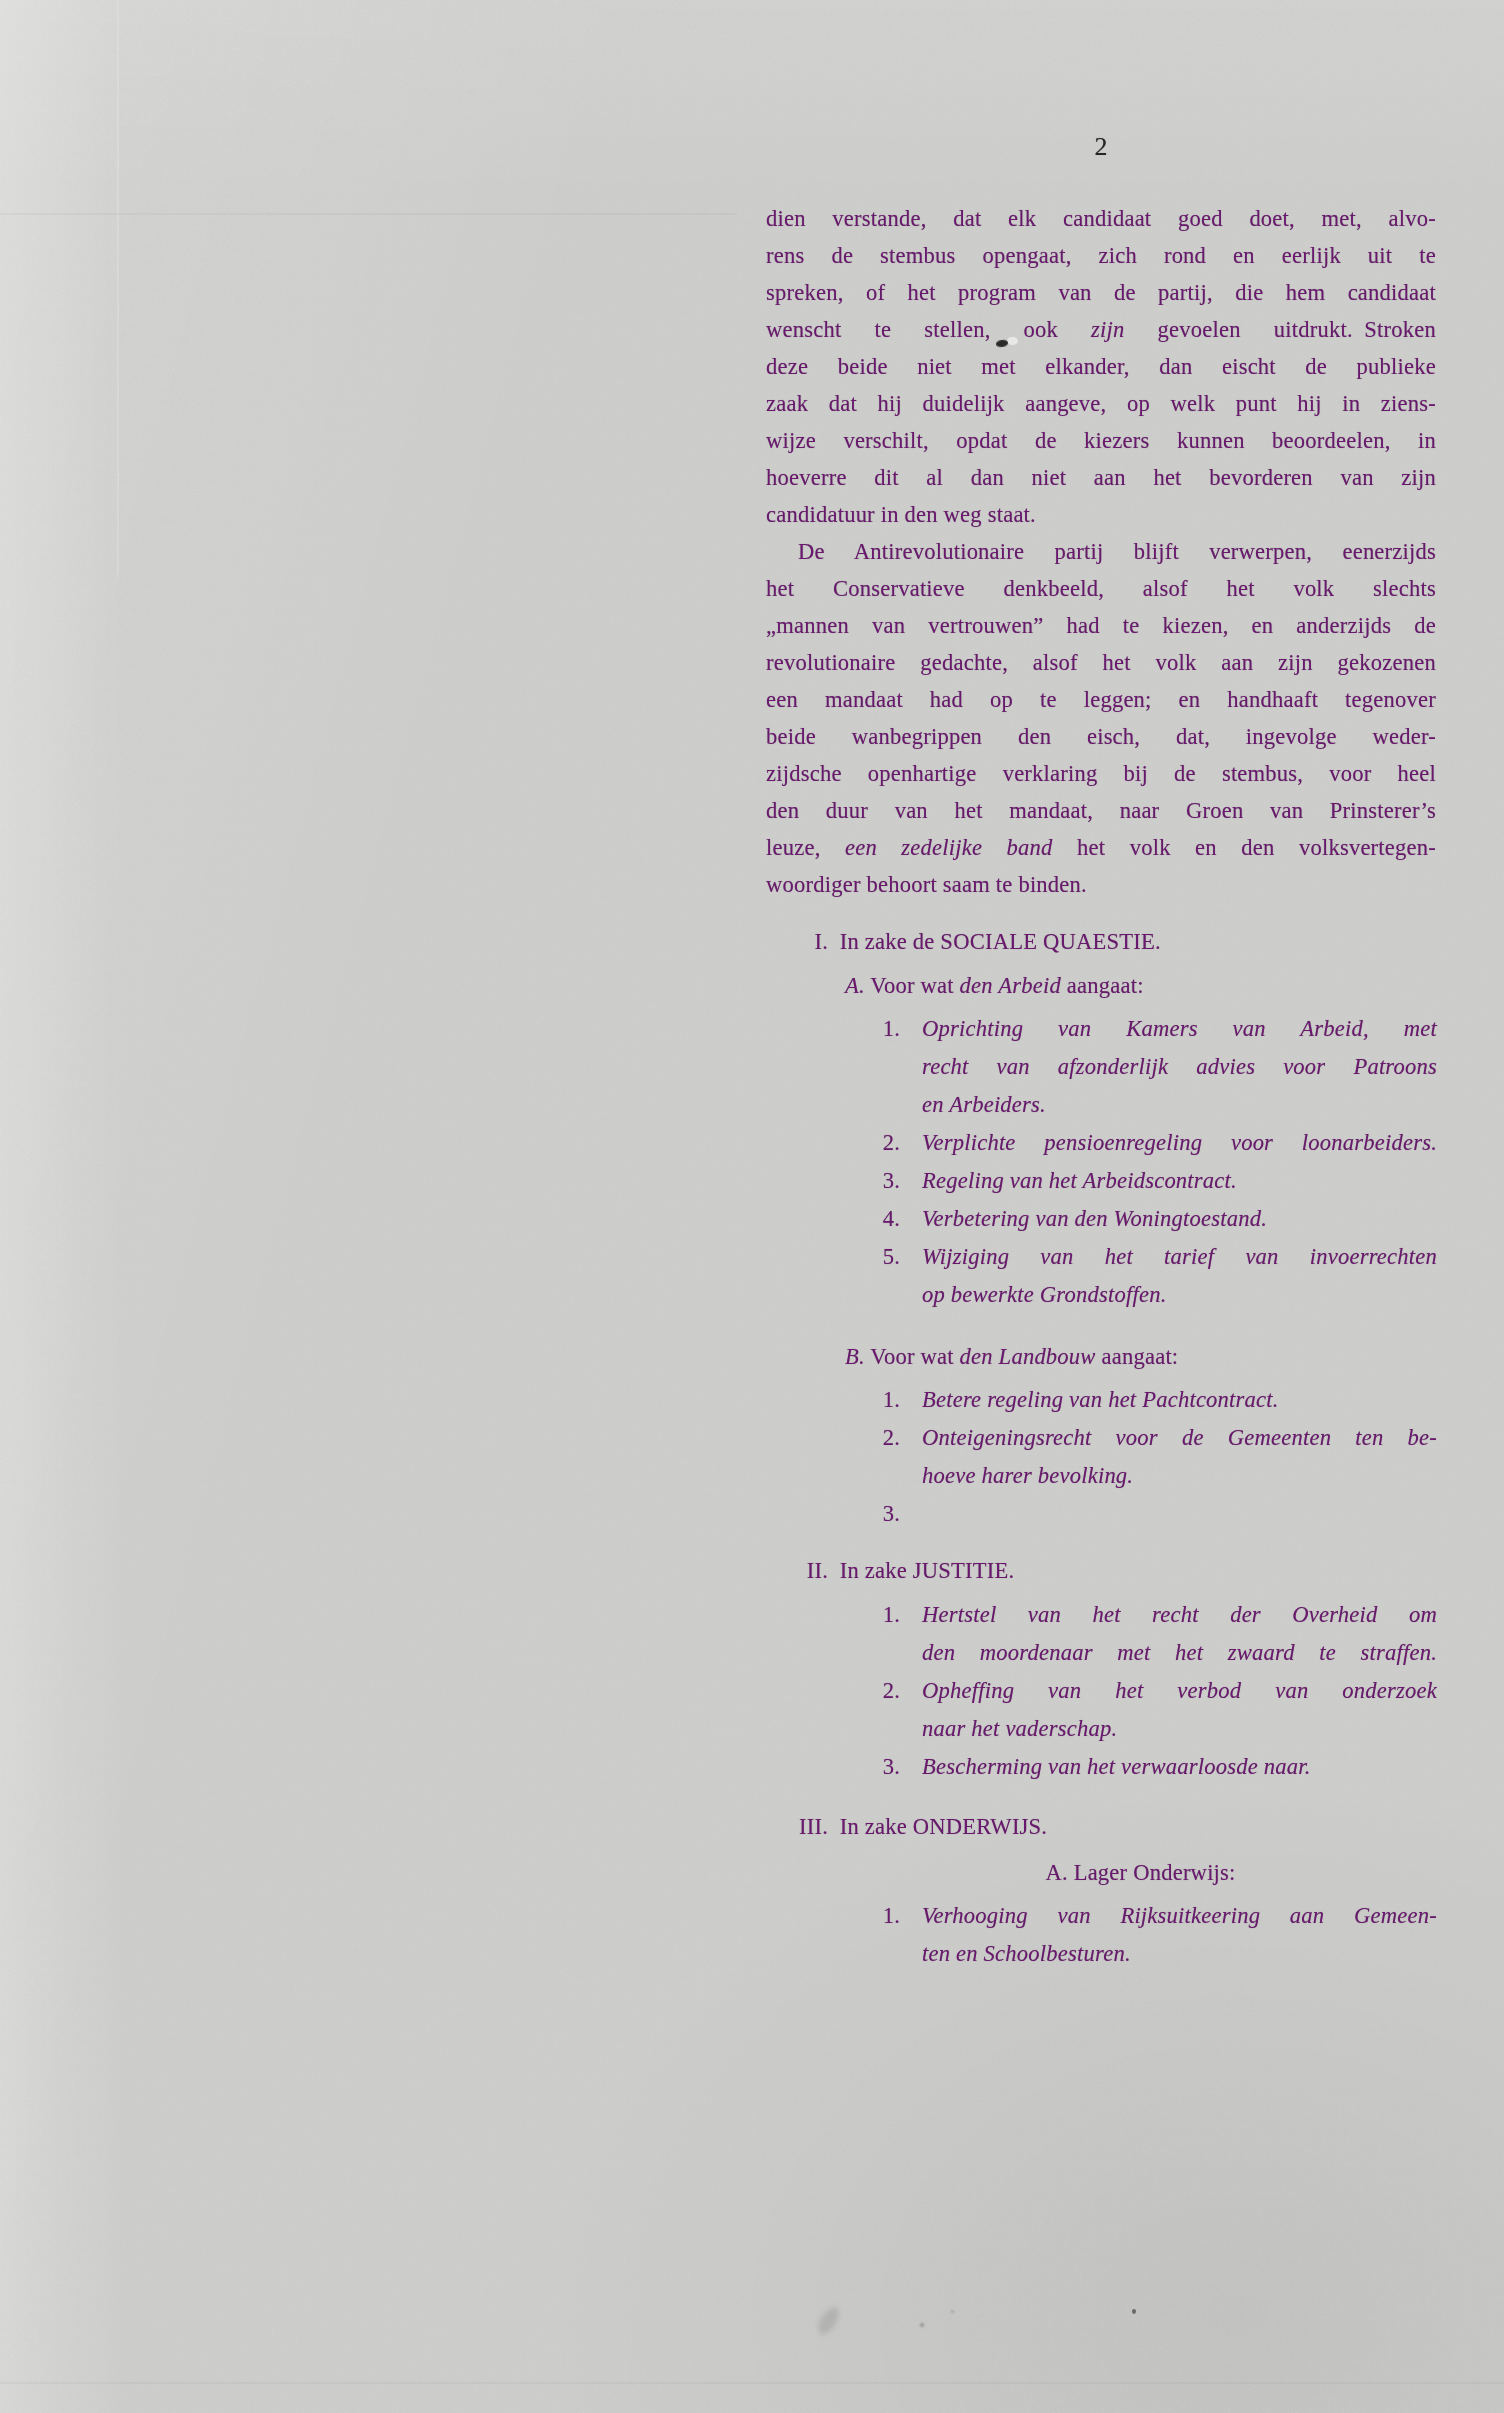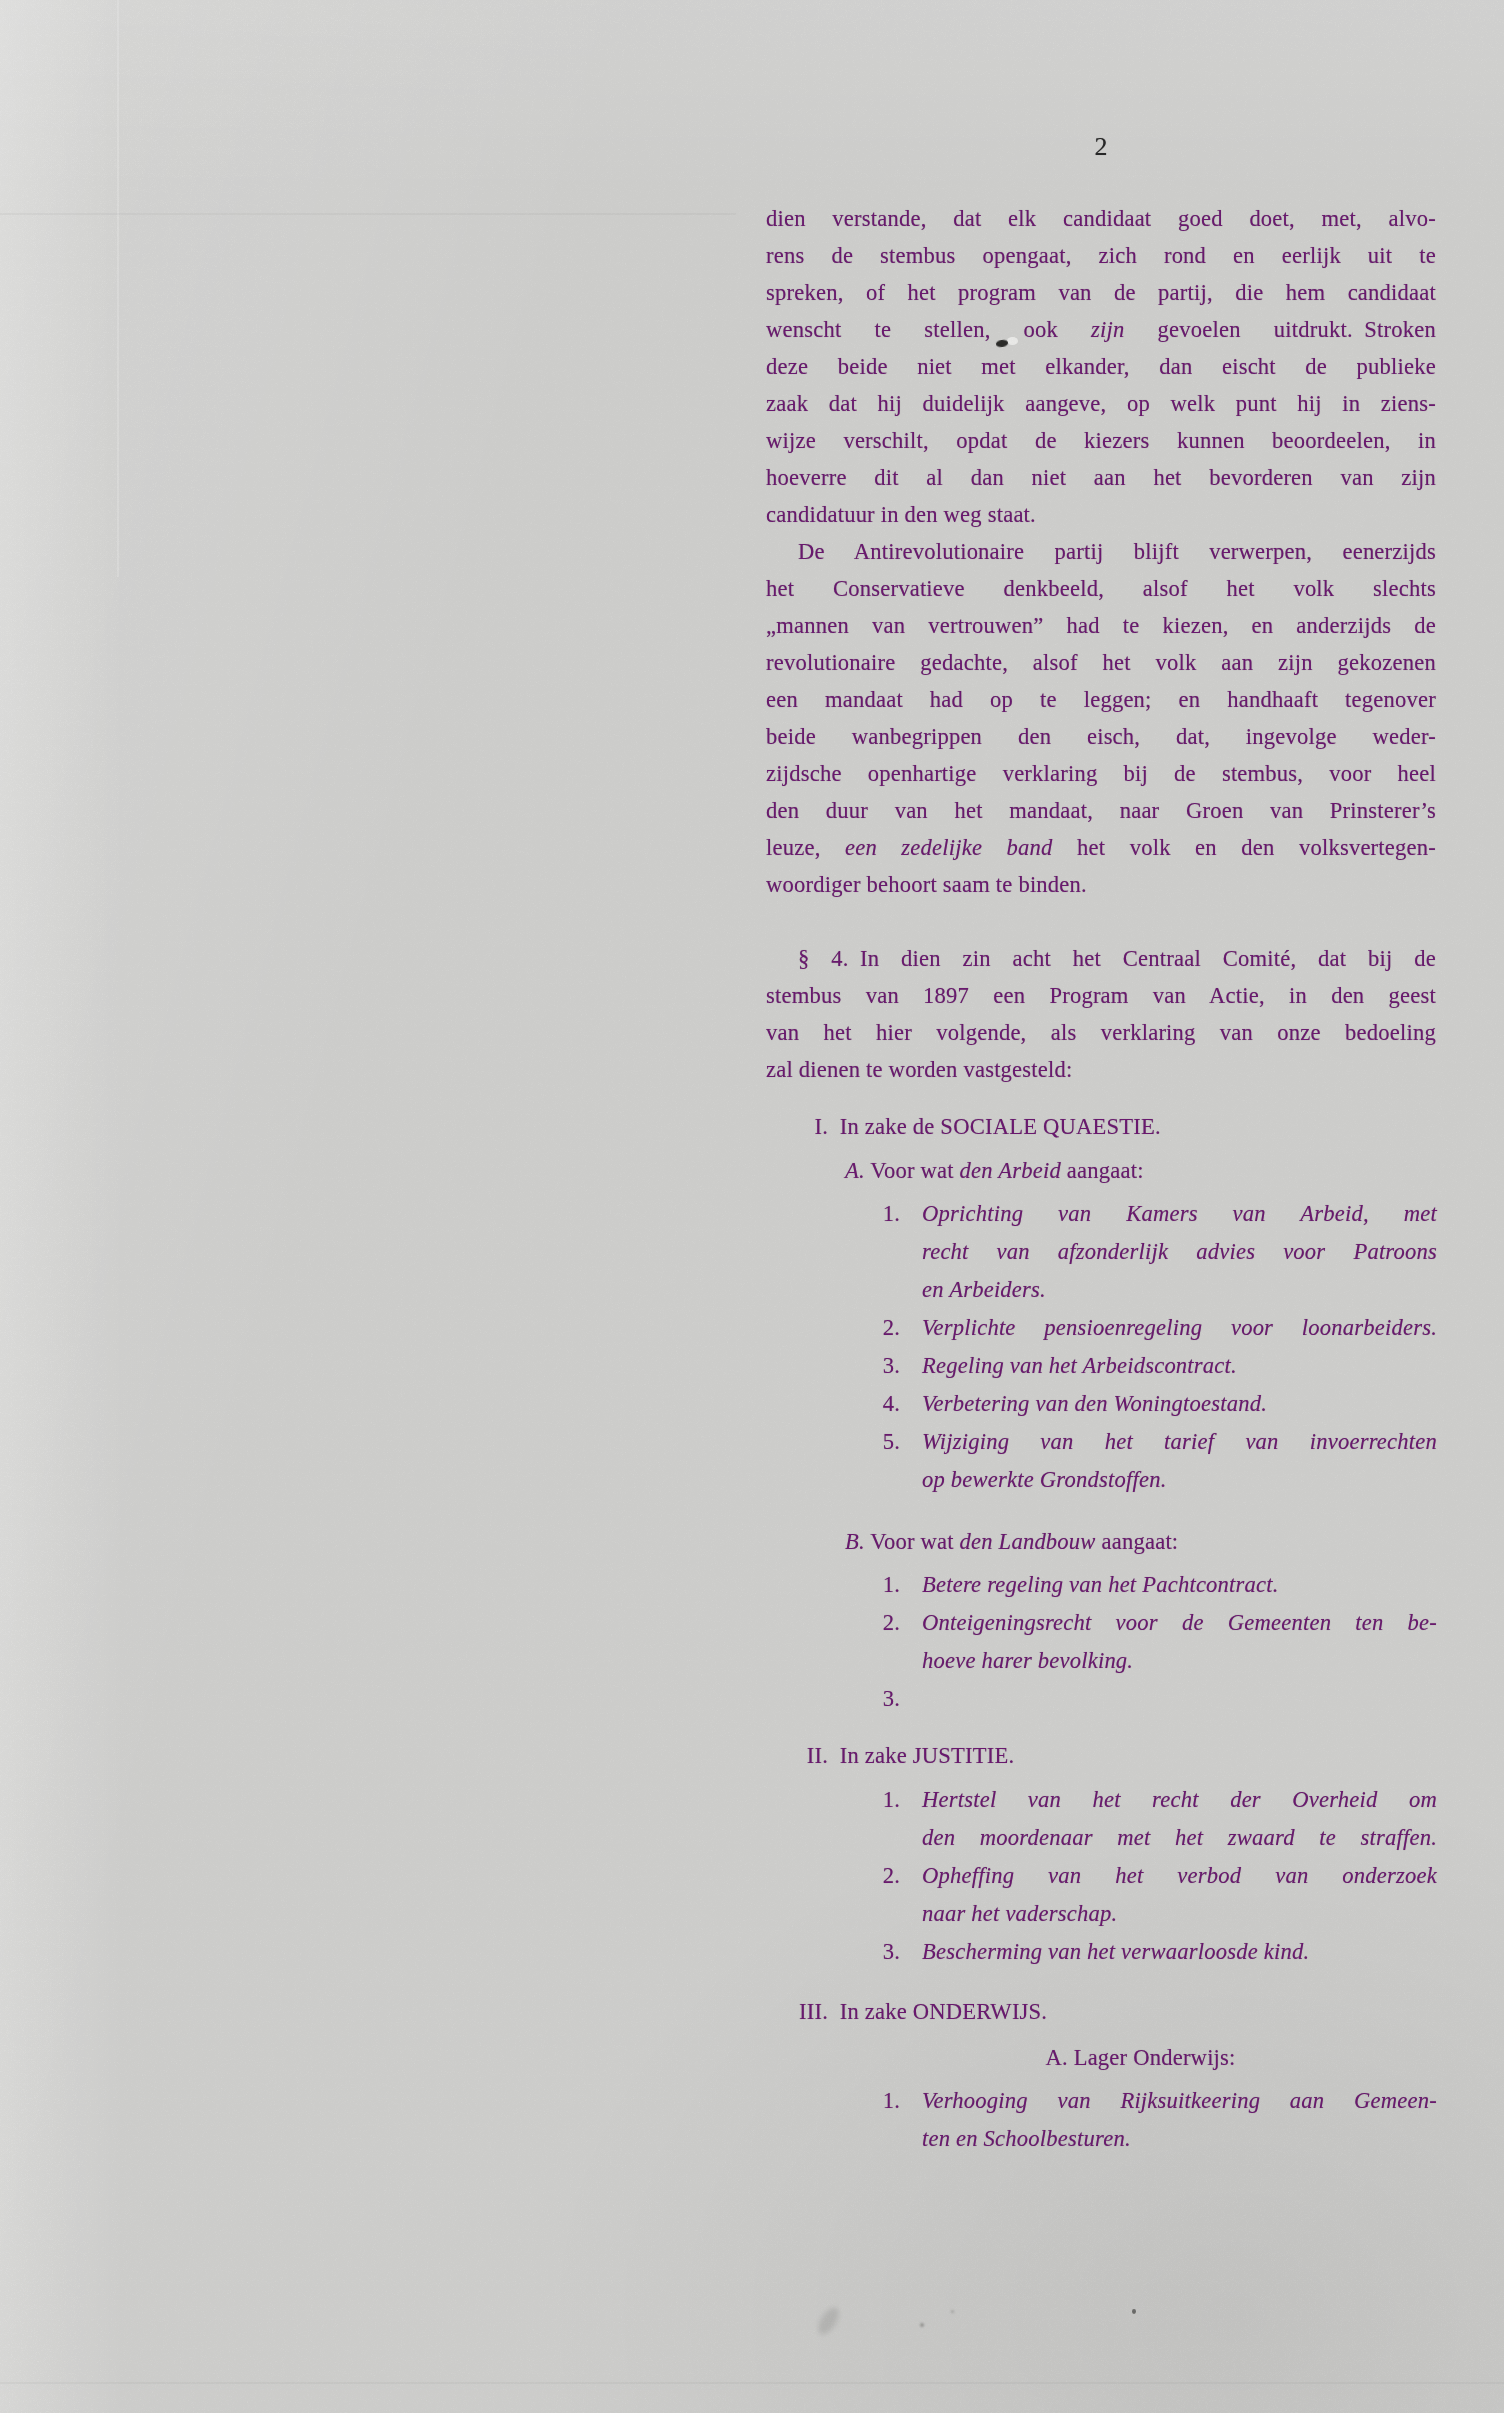--- a/index.html
+++ b/index.html
@@ -106,26 +106,20 @@
       <div class="ln j">„mannen van vertrouwen” had te kiezen, en anderzijds de</div>
       <div class="ln j">revolutionaire gedachte, alsof het volk aan zijn gekozenen</div>
       <div class="ln j">een mandaat had op te leggen; en handhaaft tegenover</div>
       <div class="ln j">beide wanbegrippen den eisch, dat, ingevolge weder-</div>
       <div class="ln j">zijdsche openhartige verklaring bij de stembus, voor heel</div>
       <div class="ln j">den duur van het mandaat, naar Groen van Prinsterer’s</div>
       <div class="ln j"><span>leuze, </span><span class="it">een zedelijke band</span><span> het volk en den volksvertegen-</span></div>
       <div class="ln">woordiger behoort saam te binden.</div>
     </div>
 
-    <div class="para para3">
-      <div class="ln j ind">§ 4. In dien zin acht het Centraal Comité, dat bij de</div>
-      <div class="ln j">stembus van 1897 een Program van Actie, in den geest</div>
-      <div class="ln j">van het hier volgende, als verklaring van onze bedoeling</div>
-      <div class="ln">zal dienen te worden vastgesteld:</div>
-    </div>
 
     <div class="heading">
       <div class="hnum">I.</div>
       <div class="htitle">In zake de SOCIALE QUAESTIE.</div>
     </div>
 
     <div class="sub"><span class="it">A.</span><span> Voor wat </span><span class="it">den Arbeid</span><span> aangaat:</span></div>
 
     <div class="item mt7">
       <div class="inum">1.</div>
@@ -195,21 +189,21 @@
     <div class="item">
       <div class="inum">2.</div>
       <div class="itext">
         <div class="ln j">Opheffing van het verbod van onderzoek</div>
         <div class="ln">naar het vaderschap.</div>
       </div>
     </div>
     <div class="item">
       <div class="inum">3.</div>
       <div class="itext">
-        <div class="ln">Bescherming van het verwaarloosde kind.</div>
+        <div class="ln">Bescherming van het verwaarloosde naar.</div>
       </div>
     </div>
 
     <div class="heading h3">
       <div class="hnum">III.</div>
       <div class="htitle">In zake ONDERWIJS.</div>
     </div>
 
     <div class="sub subA3">A. Lager Onderwijs:</div>
 

